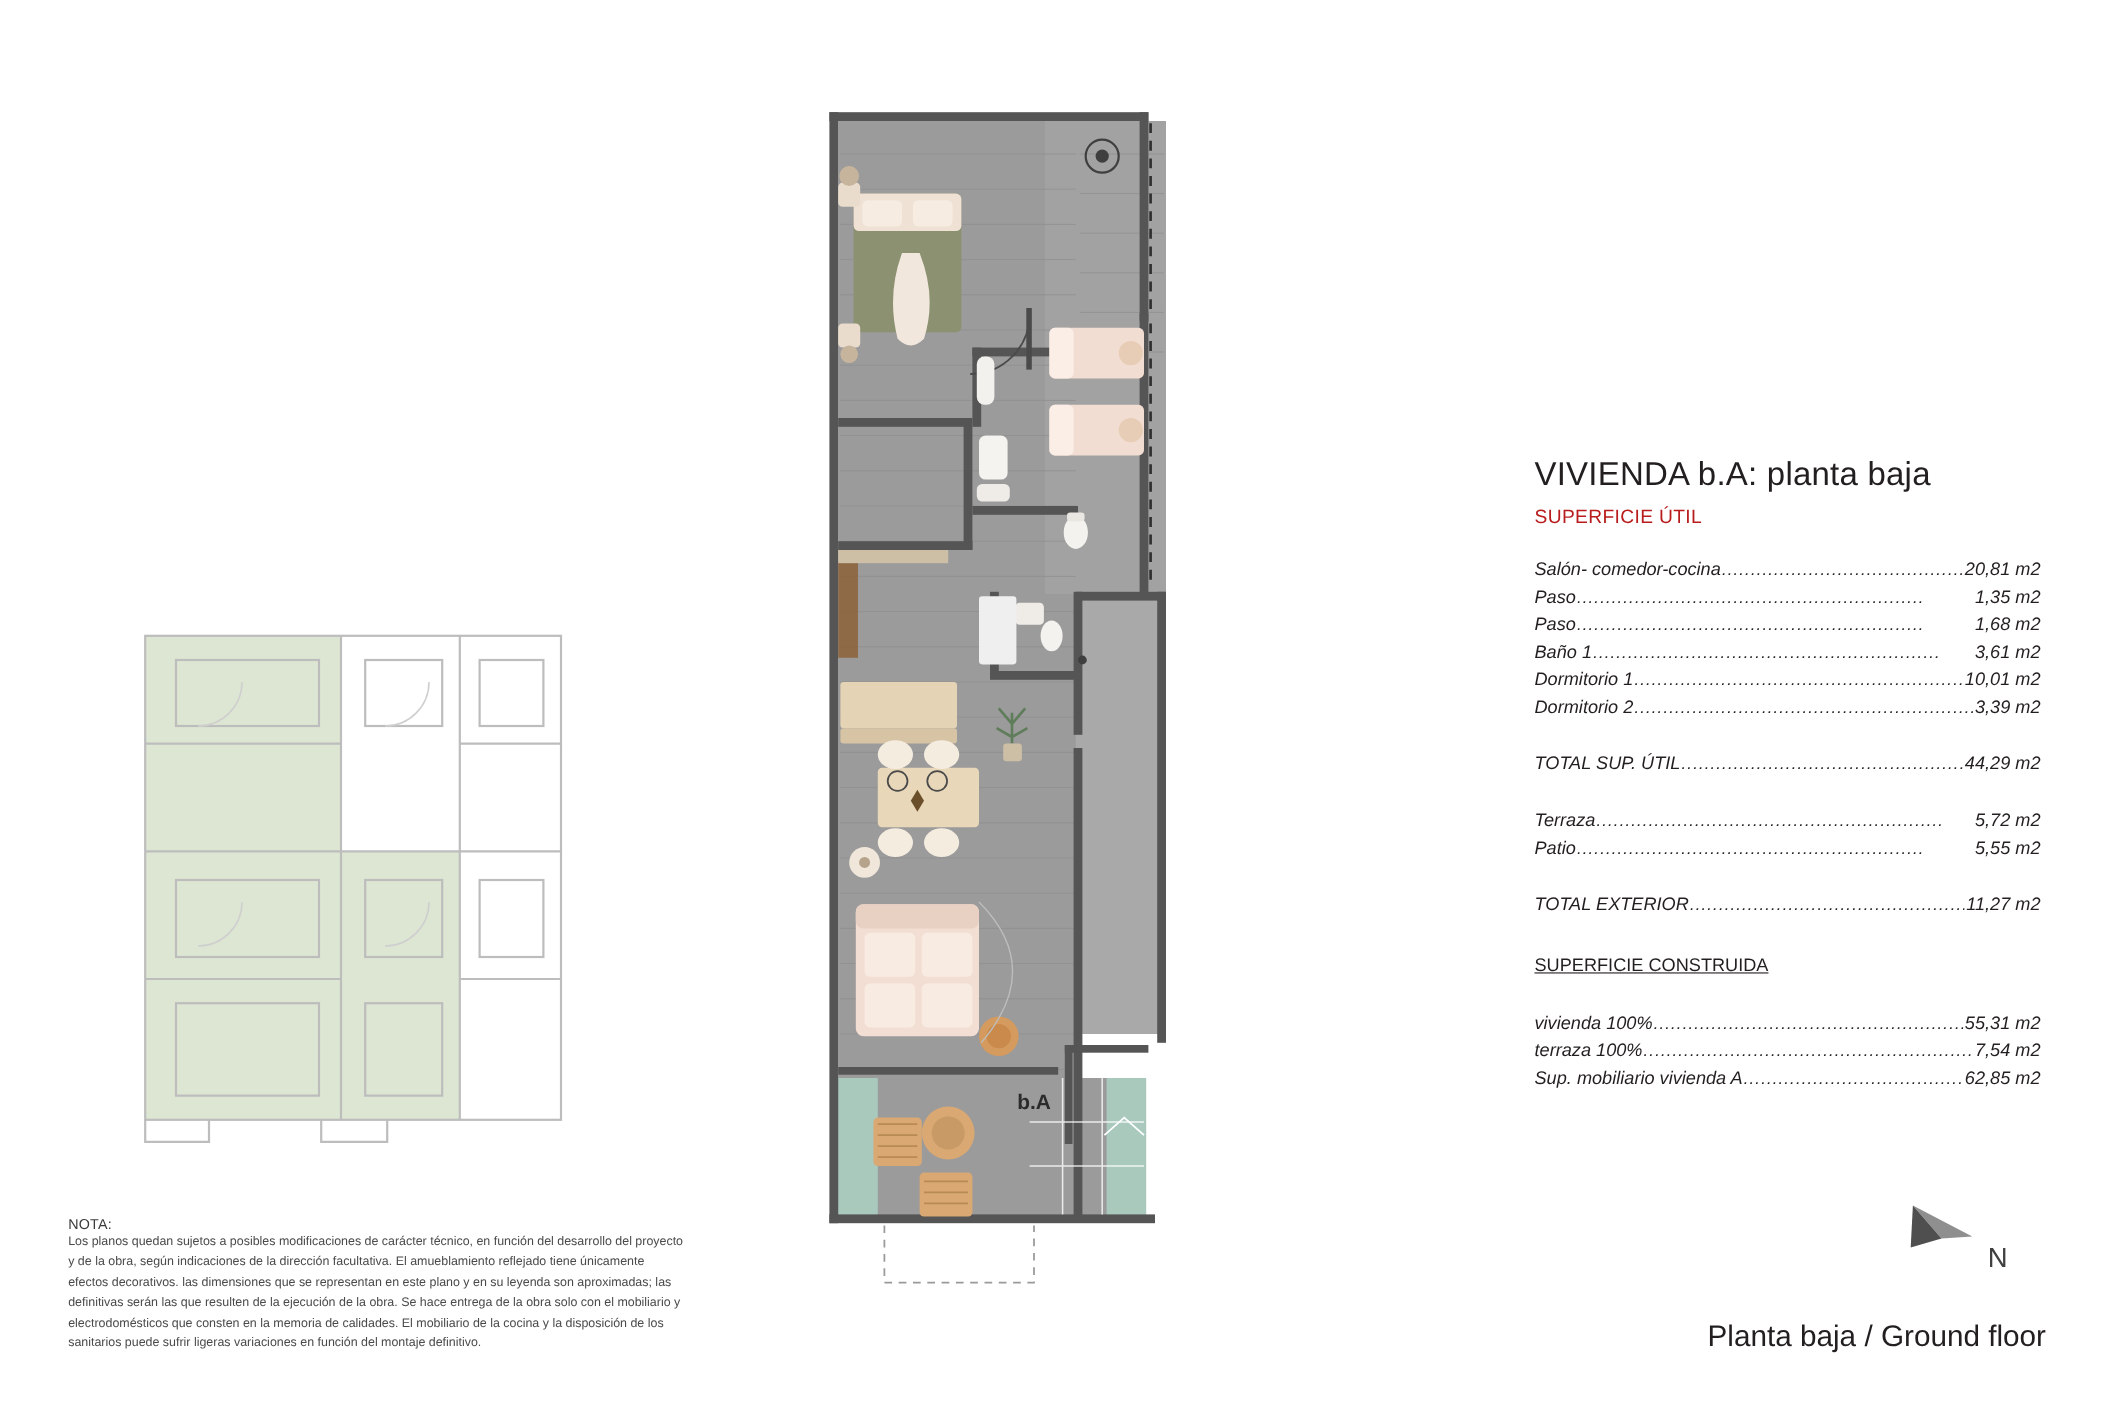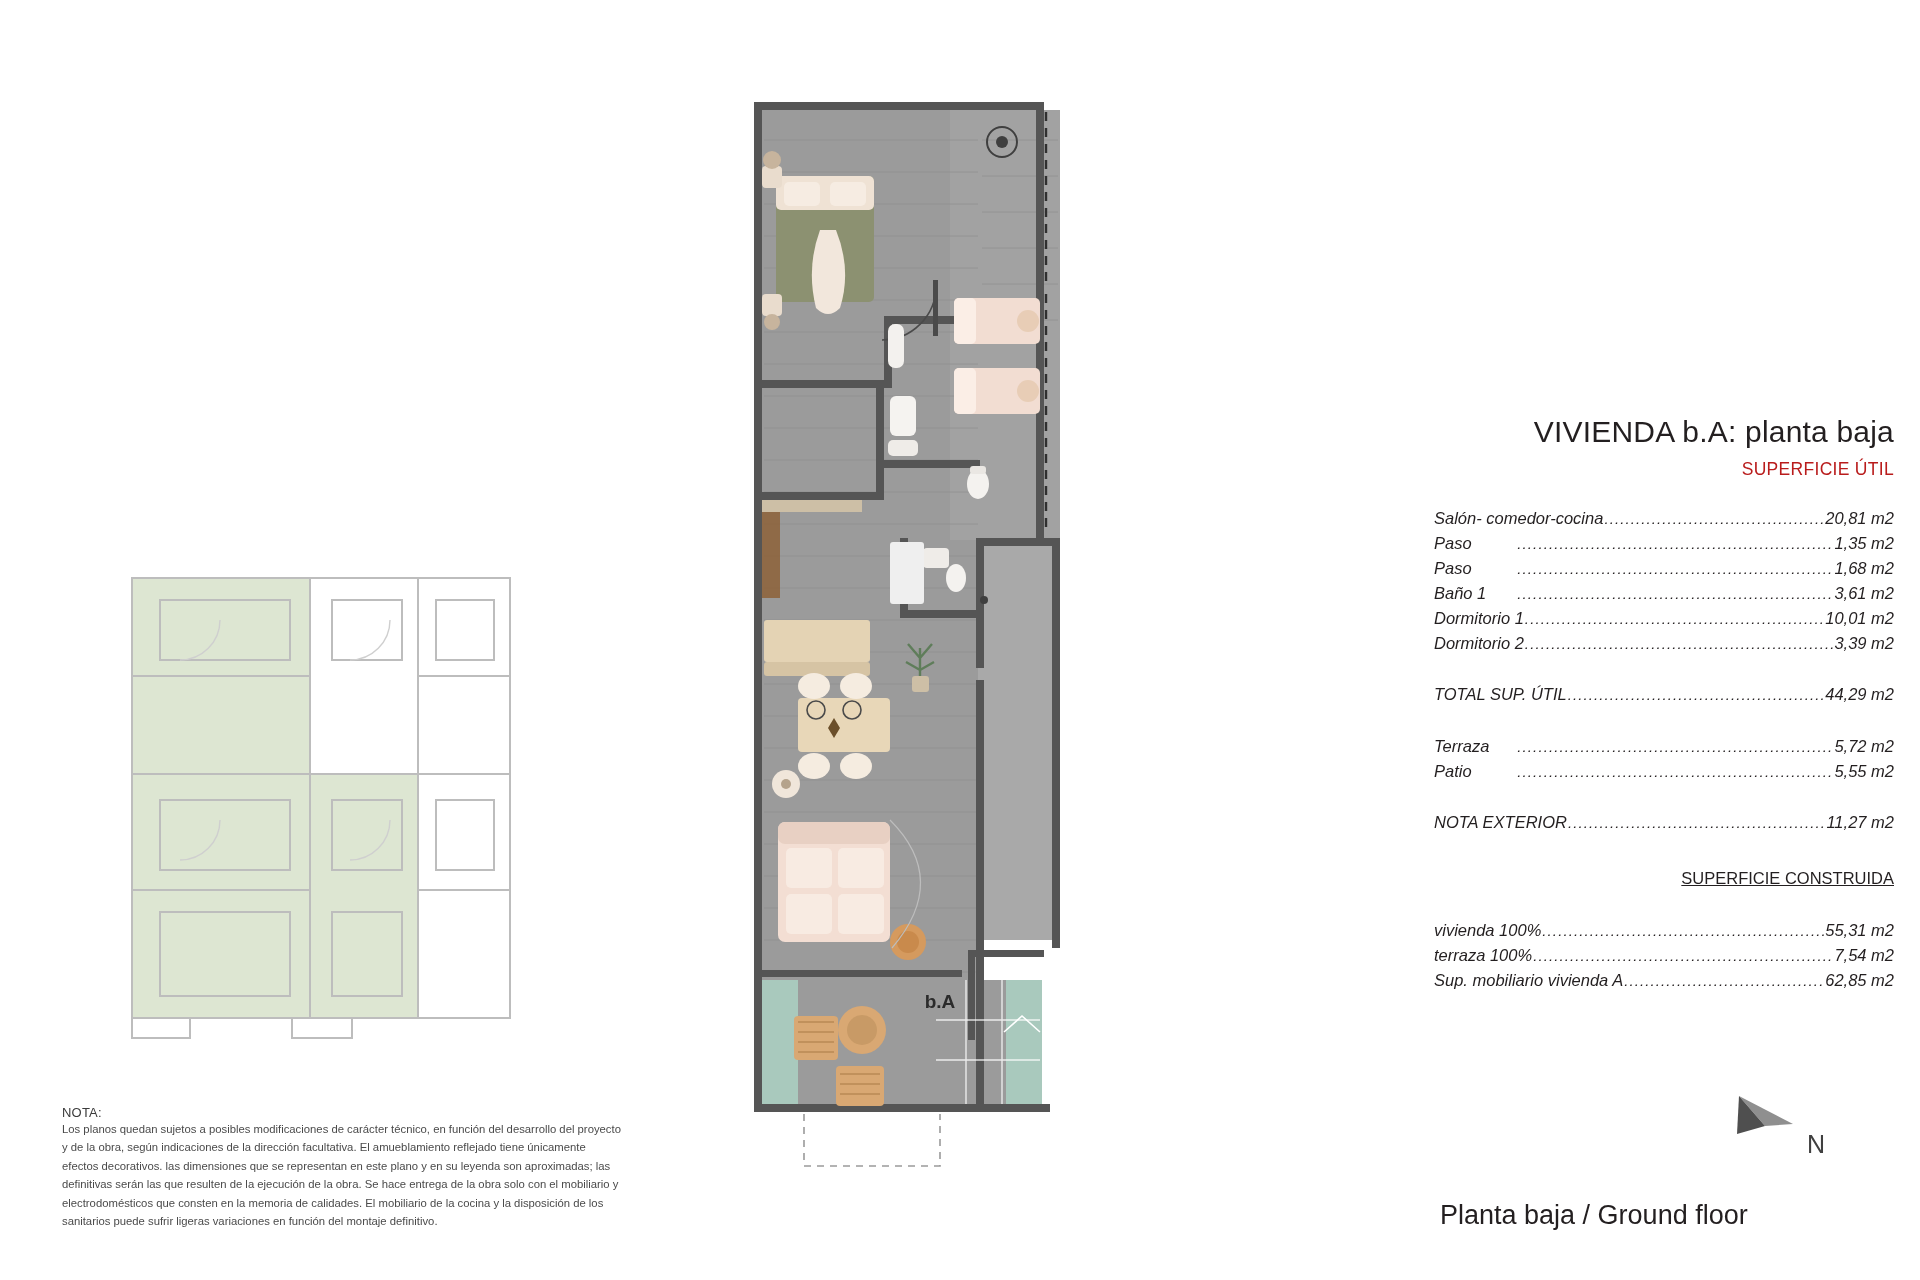--- a/index.html
+++ b/index.html
@@ -47,24 +47,23 @@
     left: 740px;
     top: 80px;
     width: 430px;
     height: 1120px;
   }
   #plan svg { display: block; }
 
   
   #schedule {
     position: absolute;
-    left: 1434px;
+    left: 1395px;
     top: 415px;
     width: 460px;
-    text-align: right;
   }
   #schedule .title {
     font-size: 30px;
     font-weight: 400;
     letter-spacing: .2px;
     color: #231f20;
     margin: 0 0 10px 0;
     white-space: nowrap;
   }
   #schedule .subtitle {
@@ -116,20 +115,21 @@
     left: 72px;
     top: 40px;
     font-size: 25px;
     color: #404040;
   }
   #caption {
     position: absolute;
     left: 1440px;
     top: 1200px;
     width: 420px;
+    text-align: right;
     font-size: 27px;
     color: #231f20;
     white-space: nowrap;
   }
 
   
   .plan-label {
     font-size: 19px;
     font-weight: 700;
     fill: #2b2b2b;
@@ -434,21 +434,21 @@
     <div class="row">
       <span class="lbl">Patio</span>
       <span class="dots">............................................................</span>
       <span class="val">5,55 m2</span>
     </div>
   </div>
 
   <div class="gap-md"></div>
 
   <div class="row">
-    <span class="lbl">NOTA EXTERIOR</span>
+    <span class="lbl">TOTAL EXTERIOR</span>
     <span class="dots">............................................................</span>
     <span class="val">11,27 m2</span>
   </div>
 
   <div class="gap-lg"></div>
 
   <div class="sec-head">SUPERFICIE CONSTRUIDA</div>
 
   <div class="gap-sm"></div>
 

